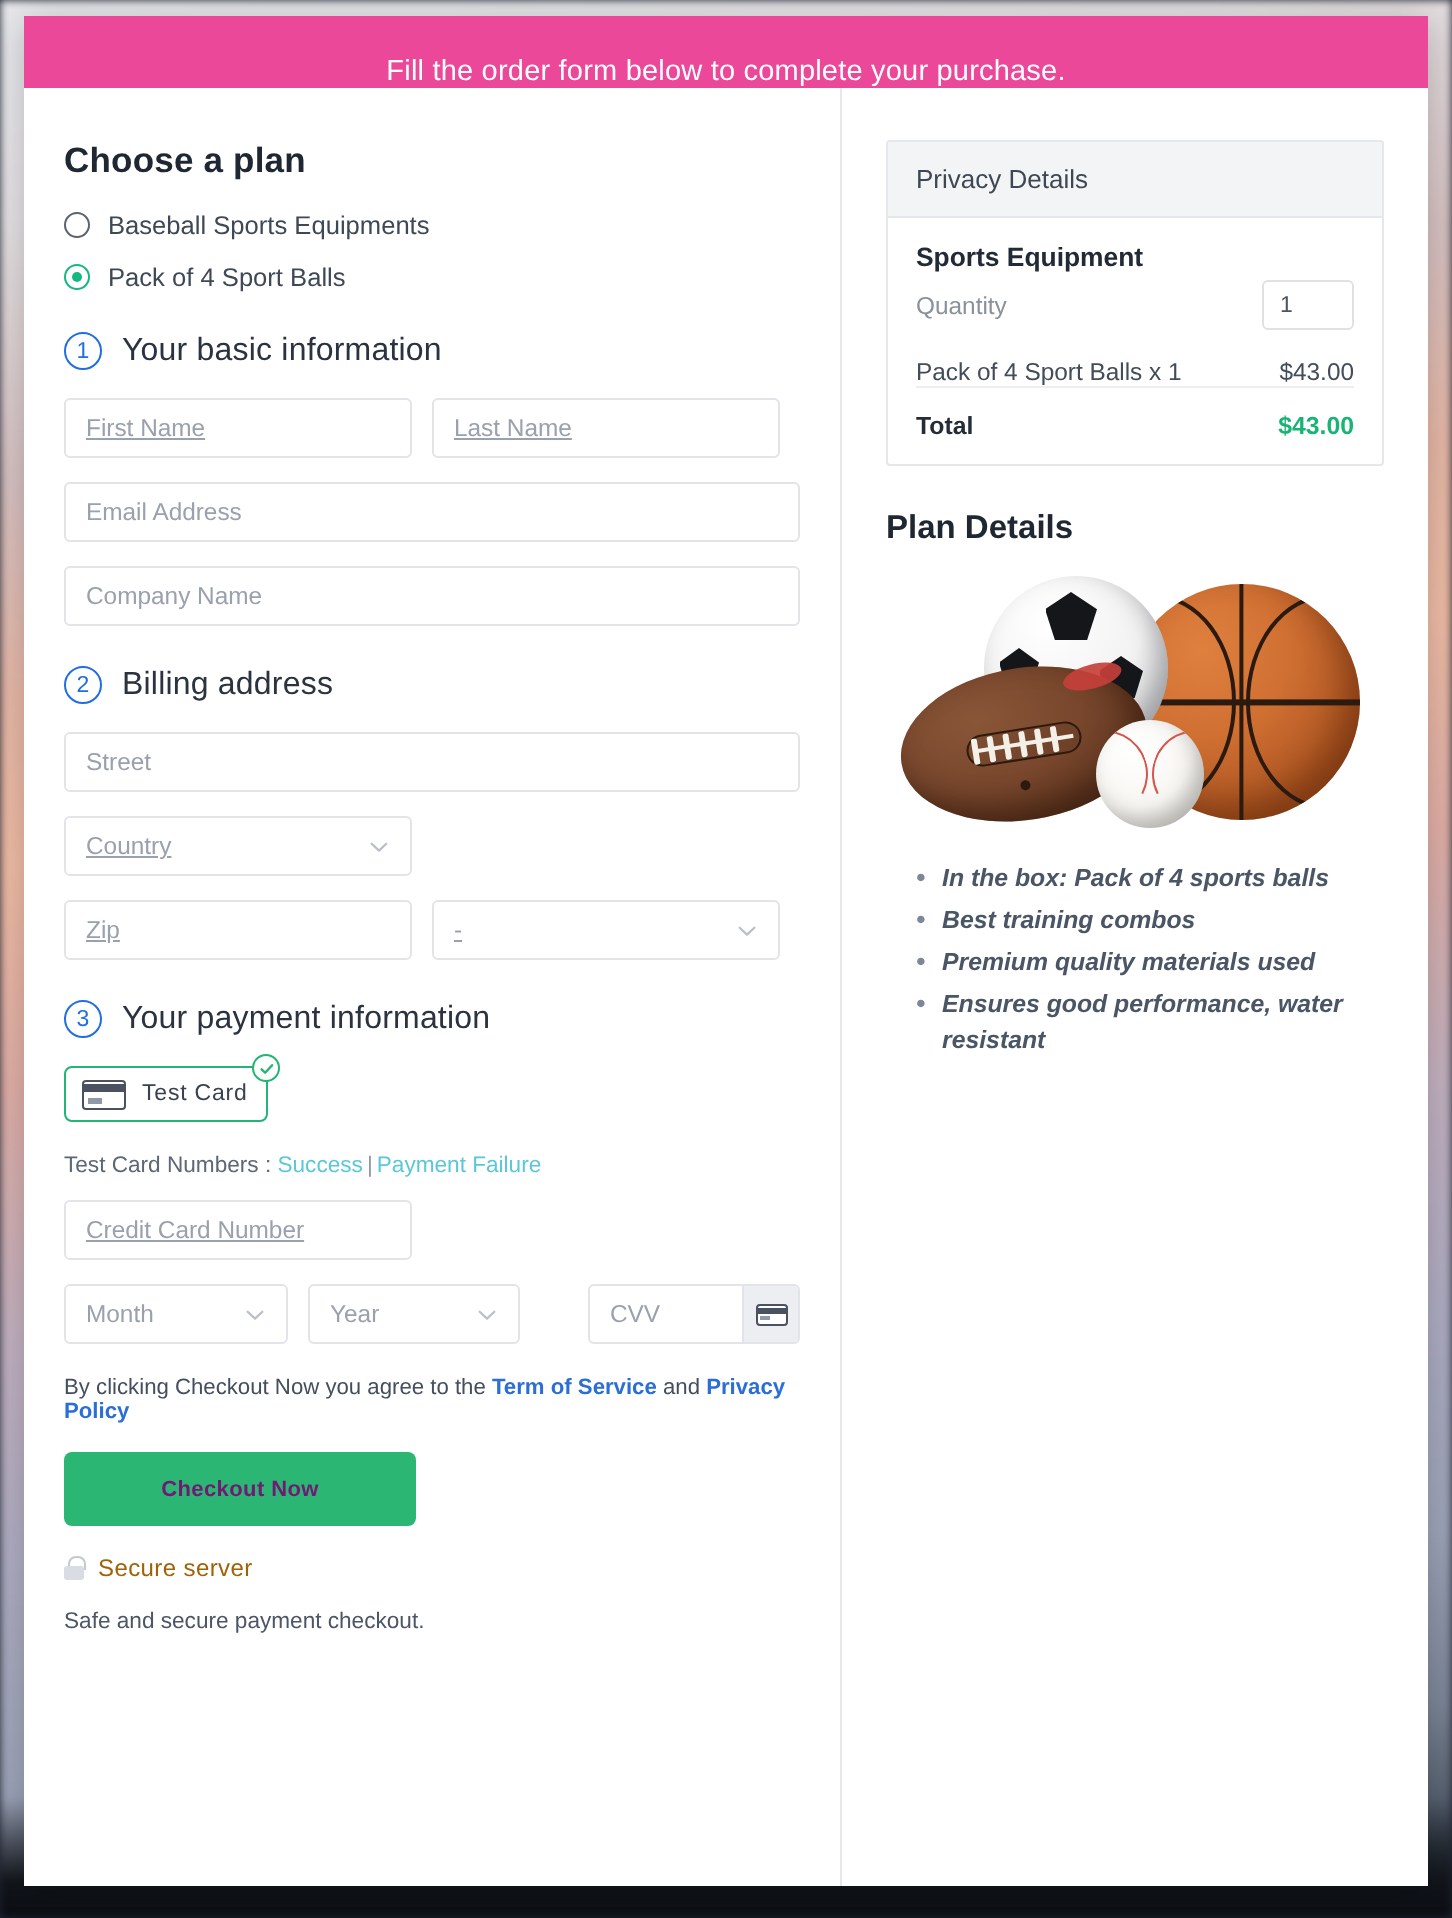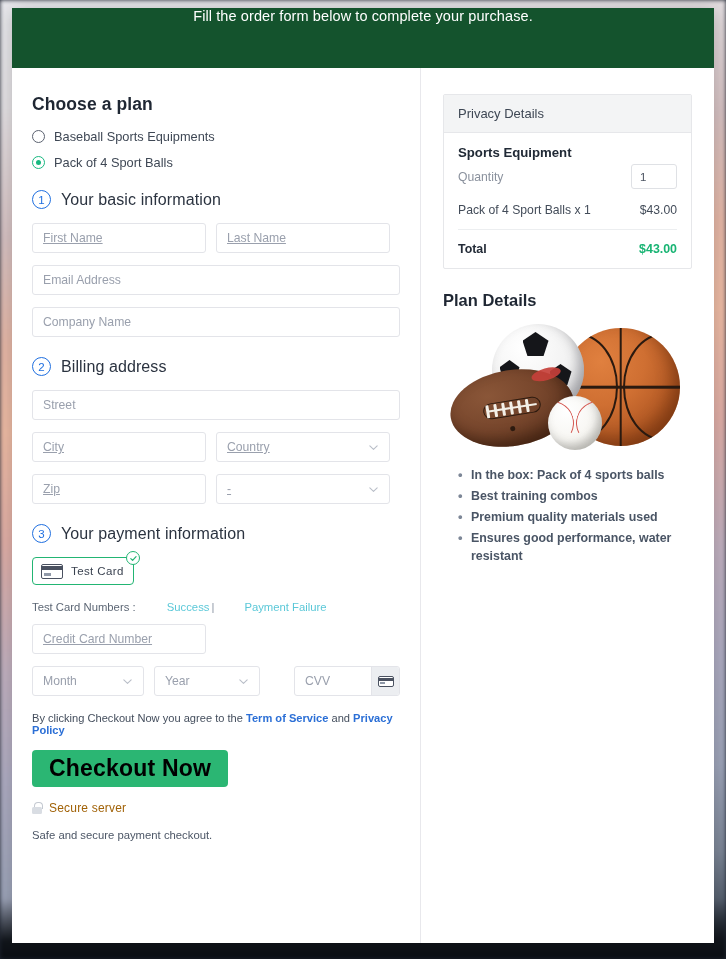--- a/index.html
+++ b/index.html
@@ -49,25 +49,25 @@
     height: 935px;
     background: #ffffff;
     box-shadow: 0 2px 18px rgba(0,0,0,.22);
     display: flex;
     flex-direction: column;
     overflow: hidden;
   }
 
   
   #banner {
-    background: #14532d;
+    background: #ec4899;
     color: #ffffff;
-    height: 60px;
-    display: flex;
-    align-items: flex-start;
+    height: 36px;
+    display: flex;
+    align-items: flex-end;
     justify-content: center;
     font-size: 14.5px;
     letter-spacing: .1px;
     flex: 0 0 auto;
   }
 
   #body-cols {
     display: flex;
     flex: 1 1 auto;
     min-height: 0;
@@ -208,21 +208,21 @@
     position:absolute; left: 2px; bottom: 2px; width: 7px; height: 2.5px;
     background: #9099a8;
   }
   .paychoice-label { font-size: 11.5px; color: #3a4250; letter-spacing:.4px; }
 
   .testnums {
     font-size: 11.3px;
     color: #5d6775;
     margin-bottom: 11px;
   }
-  .testnums a { color: #5bc8d8; text-decoration: none; margin-left: 28px; }
+  .testnums a { color: #5bc8d8; text-decoration: none; }
   .testnums .sep { color: #8d97a5; padding: 0 2px; }
 
   .cvv-wrap {
     display: flex;
     width: 106px;
     flex: 0 0 106px;
     height: 30px;
     border: 1px solid #e3e4e9;
     border-radius: 3px;
     overflow: hidden;
@@ -246,27 +246,27 @@
   .cvv-icon .card-glyph:after { left: 1.5px; bottom: 1.5px; width: 5px; height: 2px; }
 
   .terms {
     font-size: 11.1px;
     color: #444e5d;
     margin: 16px 0 14px 0;
   }
   .terms a { color: #2b6fd6; text-decoration: none; font-weight: bold; }
 
   #checkout-btn {
-    width: 196px;
+    width: 176px;
     height: 37px;
     background: #2bb673;
-    color: #000000;
+    color: #701a75;
     border: none;
     border-radius: 4px;
-    font-size: 23px;
+    font-size: 11px;
     font-weight: bold;
     letter-spacing: .2px;
     cursor: pointer;
     font-family: "Liberation Sans", sans-serif;
   }
 
   .secure-row {
     display: flex; align-items: center; gap: 7px;
     margin-top: 14px;
   }
@@ -324,21 +324,20 @@
     border: 1px solid #dfe1e5;
     border-radius: 3px;
     display: flex; align-items: center;
     padding: 0 8px;
     font-size: 11.5px;
     color: #4c5462;
   }
   .line-row {
     display: flex; align-items: flex-start; justify-content: space-between;
     font-size: 12.2px; color: #434c59;
-    padding-bottom: 12px;
     border-bottom: 1px solid #eceef0;
   }
   .total-row {
     display: flex; align-items: center; justify-content: space-between;
     padding-top: 12px;
     font-size: 12.4px;
     font-weight: bold;
     color: #242c38;
   }
   .total-amt { color: #18b473; }
@@ -470,20 +469,21 @@
     border-top-color: #d4564f;
     border-radius: 50%;
   }
   #baseball .sa { left: -18px; top: 5px; transform: rotate(-18deg); }
   #baseball .sb { right: -18px; top: 5px; transform: rotate(18deg) scaleX(-1); }
 
   ul.features {
     margin: 8px 0 0 0;
     padding-left: 26px;
     list-style: none;
+    font-style: italic;
   }
   ul.features li {
     position: relative;
     font-size: 12.4px;
     font-weight: bold;
     color: #4a5565;
     line-height: 1.52;
     margin-bottom: 2px;
     padding-left: 2px;
   }
@@ -541,21 +541,20 @@
       
       <div class="step">
         <span class="step-num">2</span>
         <span class="step-text">Billing address</span>
       </div>
 
       <div class="field-row">
         <div class="inp full">Street</div>
       </div>
       <div class="field-row">
-        <div class="inp half">City</div>
         <div class="inp half sel">
           <span>Country</span>
           <span class="chev">
             <svg viewBox="0 0 12 12" width="11" height="11">
                 <path d="M2 4.2 L6 8 L10 4.2" fill="none" stroke="#b9bec8" stroke-width="1.2" stroke-linecap="round" stroke-linejoin="round"></path>
               </svg>
           </span>
         </div>
       </div>
       <div class="field-row">

